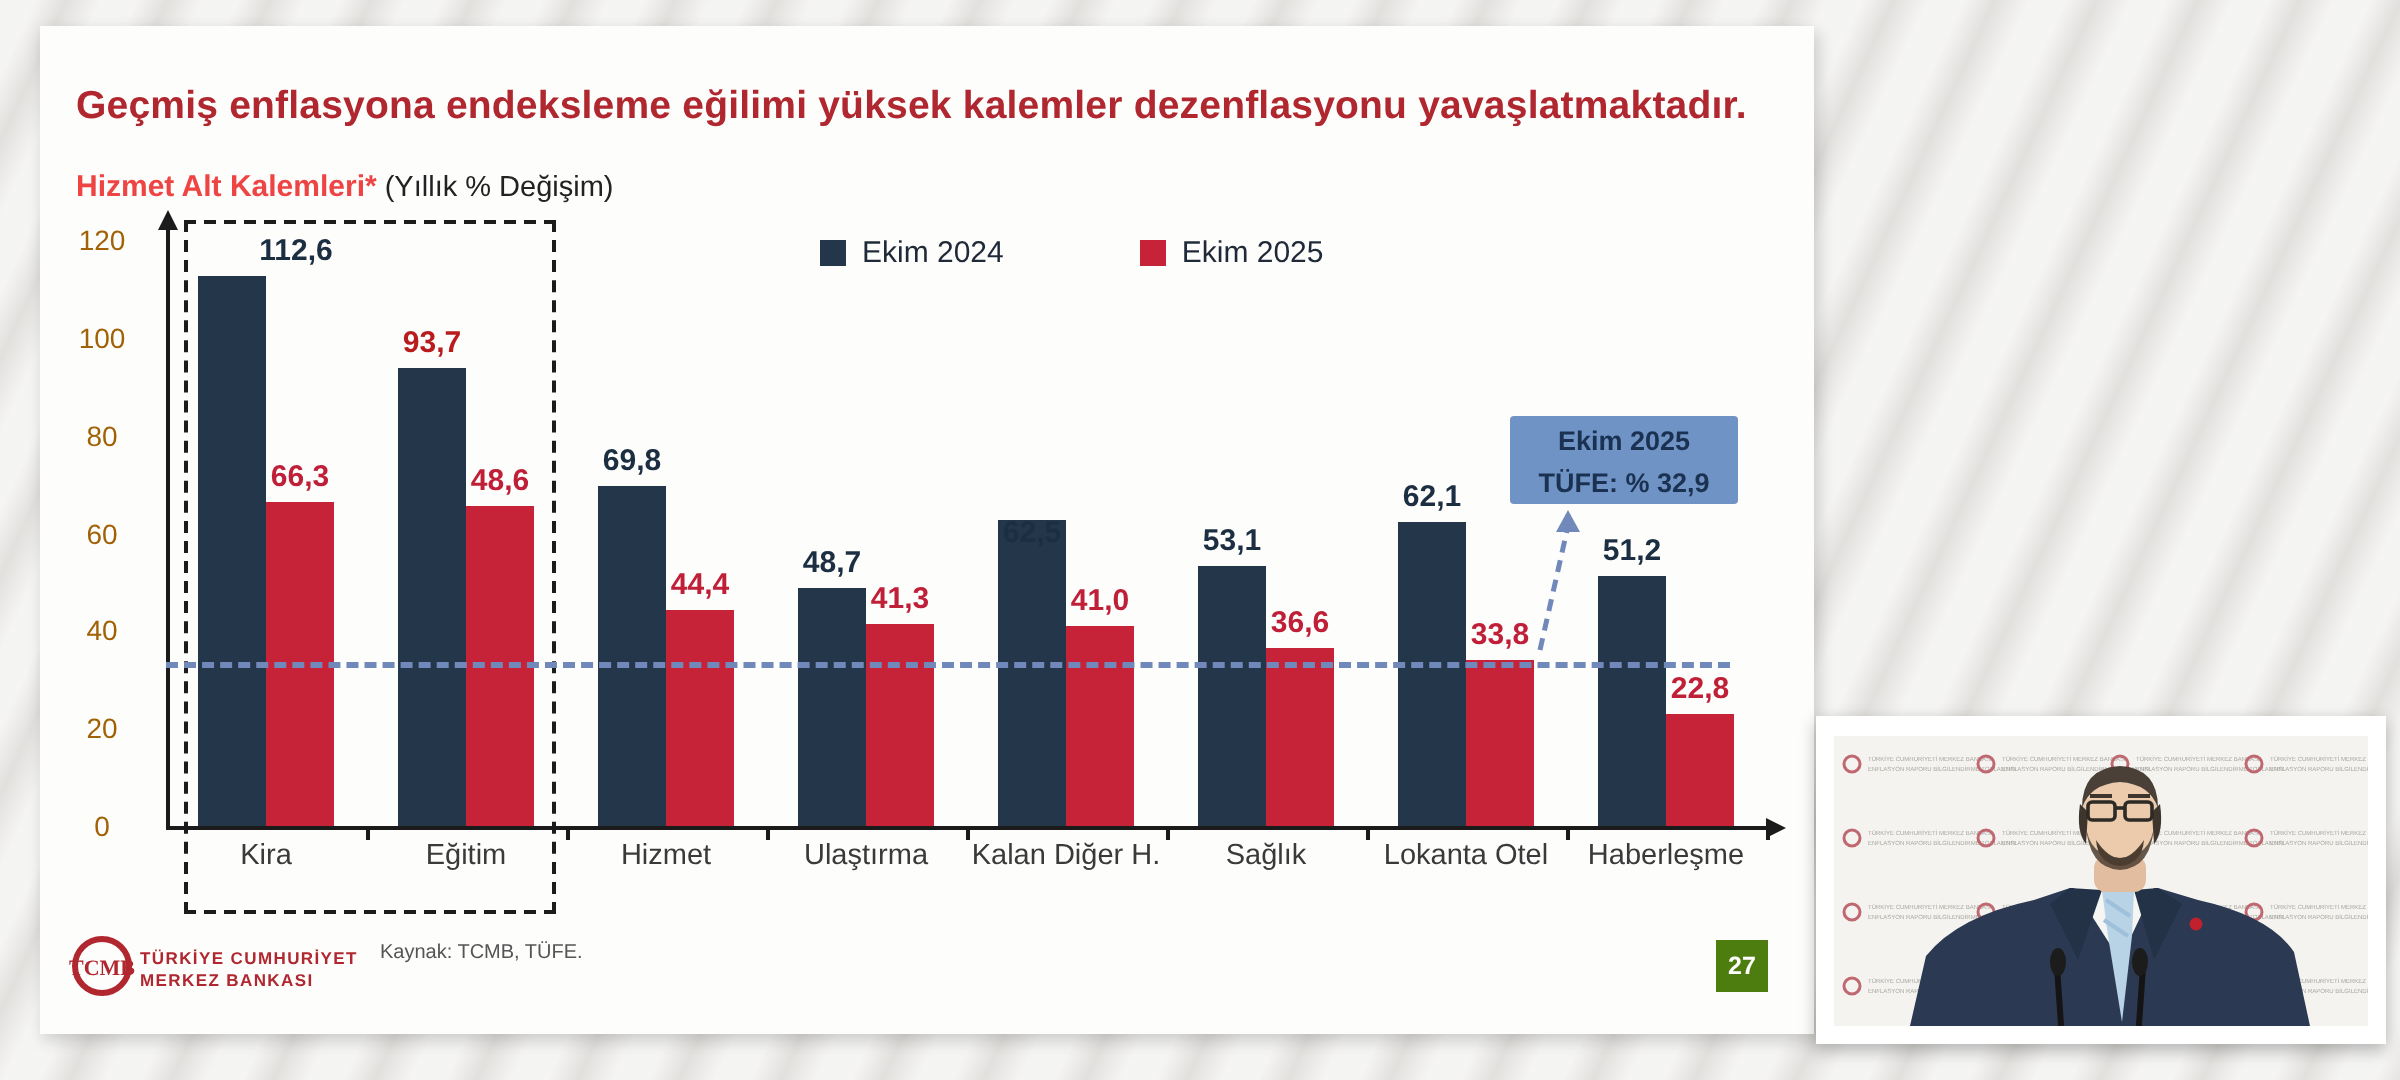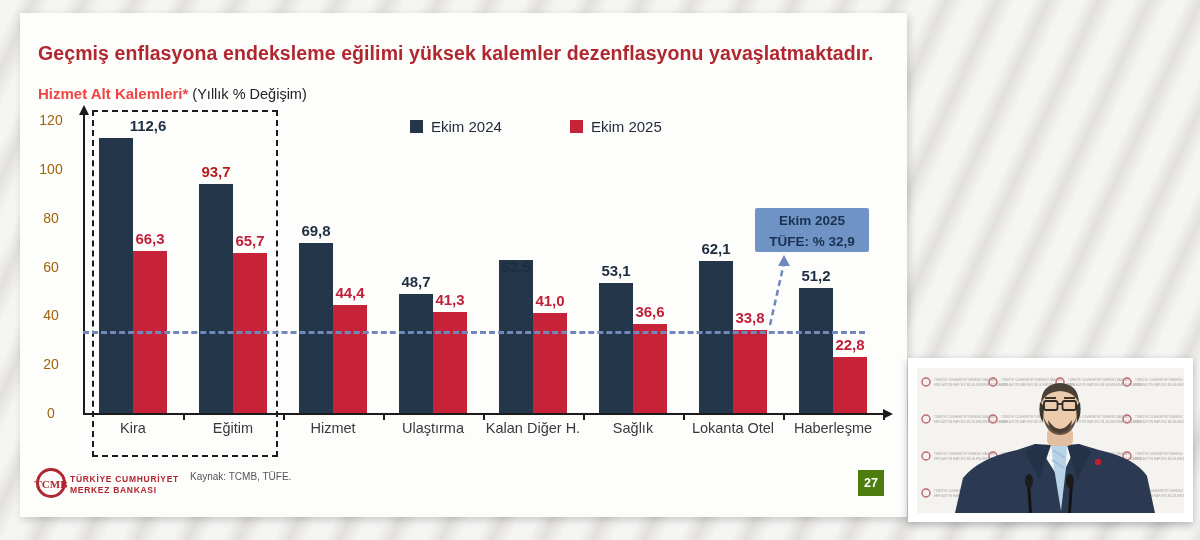--- a/index.html
+++ b/index.html
@@ -102,21 +102,21 @@
       <div class="ytick" style="left: 8px; top: 99px;">120</div>
       <div class="bar" style="left: 79px; top: 125.068px; width: 34px; height: 274.932px; background: rgb(36, 54, 74);"></div>
       <div class="val" style="left: 64px; top: 104.068px; color: rgb(28, 46, 66); margin-left: 32px;">112,6</div>
       <div class="bar" style="left: 113px; top: 238.118px; width: 34px; height: 161.882px; background: rgb(199, 35, 56);"></div>
       <div class="val" style="left: 98px; top: 217.118px; color: rgb(192, 31, 56);">66,3</div>
       <div class="cat" style="left: 63px;">Kira</div>
       <div class="xtick" style="left: 163px;"></div>
       <div class="bar" style="left: 179px; top: 171.216px; width: 34px; height: 228.784px; background: rgb(36, 54, 74);"></div>
       <div class="val" style="left: 164px; top: 150.216px; color: #b91c1c;">93,7</div>
       <div class="bar" style="left: 213px; top: 239.582px; width: 34px; height: 160.417px; background: rgb(199, 35, 56);"></div>
-      <div class="val" style="left: 198px; top: 218.582px; color: rgb(192, 31, 56);">65,7</div>
+      <div class="val" style="left: 198px; top: 218.582px; color: rgb(192, 31, 56);">48,6</div>
       <div class="cat" style="left: 163px;">Eğitim</div>
       <div class="xtick" style="left: 263px;"></div>
       <div class="bar" style="left: 279px; top: 229.572px; width: 34px; height: 170.428px; background: rgb(36, 54, 74);"></div>
       <div class="val" style="left: 264px; top: 208.572px; color: rgb(28, 46, 66);">69,8</div>
       <div class="bar" style="left: 313px; top: 291.59px; width: 34px; height: 108.41px; background: rgb(199, 35, 56);"></div>
       <div class="val" style="left: 298px; top: 270.59px; color: rgb(192, 31, 56);">44,4</div>
       <div class="cat" style="left: 263px;">Hizmet</div>
       <div class="xtick" style="left: 363px;"></div>
       <div class="bar" style="left: 379px; top: 281.091px; width: 34px; height: 118.909px; background: rgb(36, 54, 74);"></div>
       <div class="val" style="left: 364px; top: 260.091px; color: rgb(28, 46, 66);">48,7</div>

